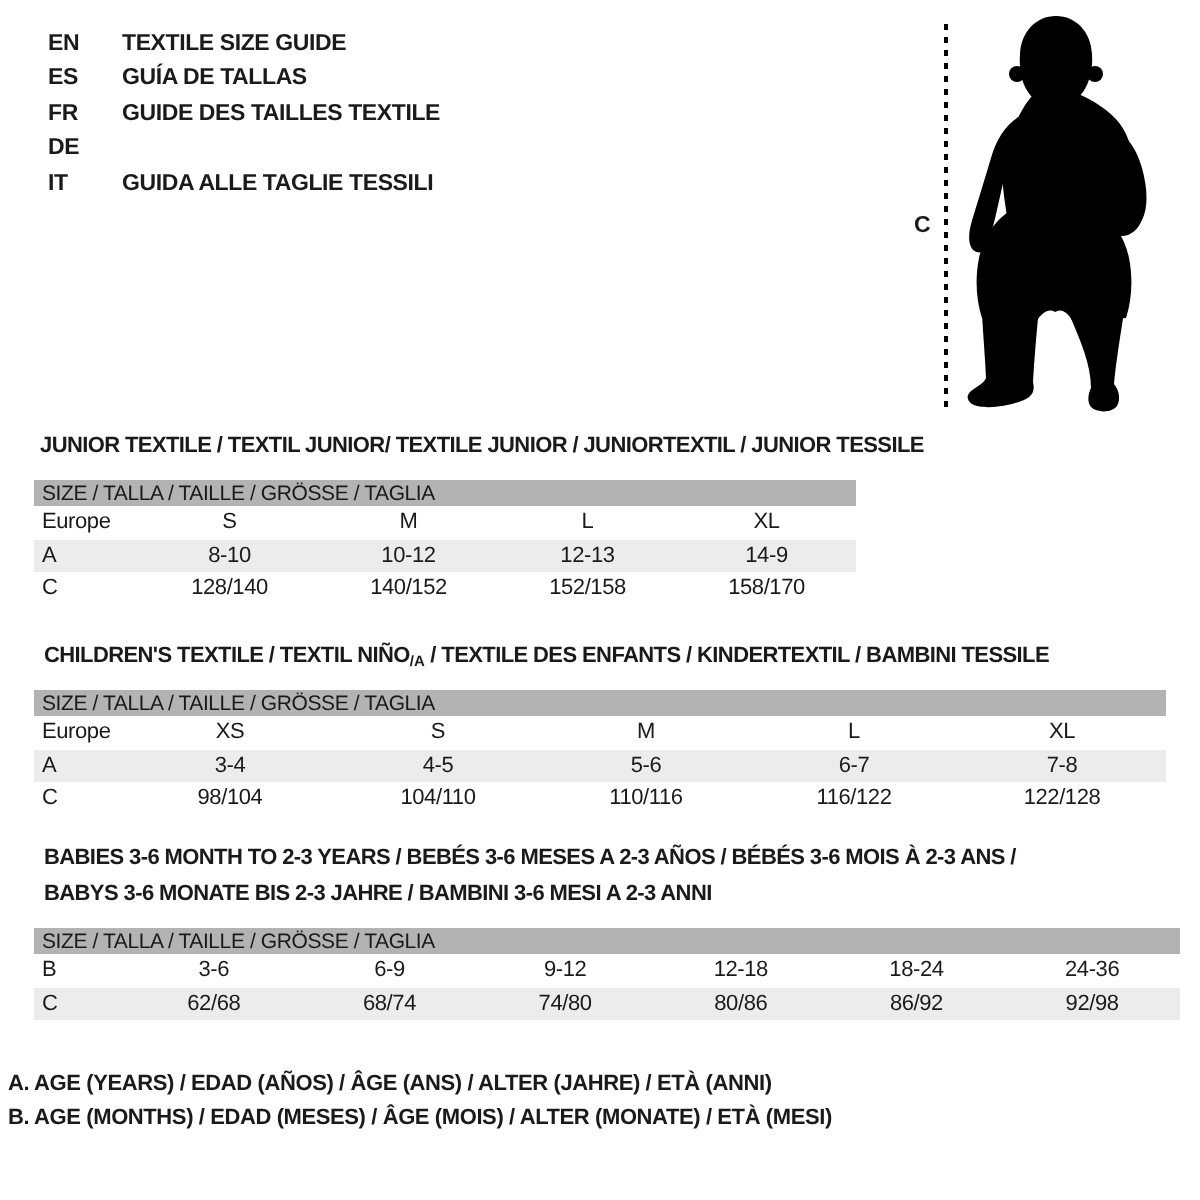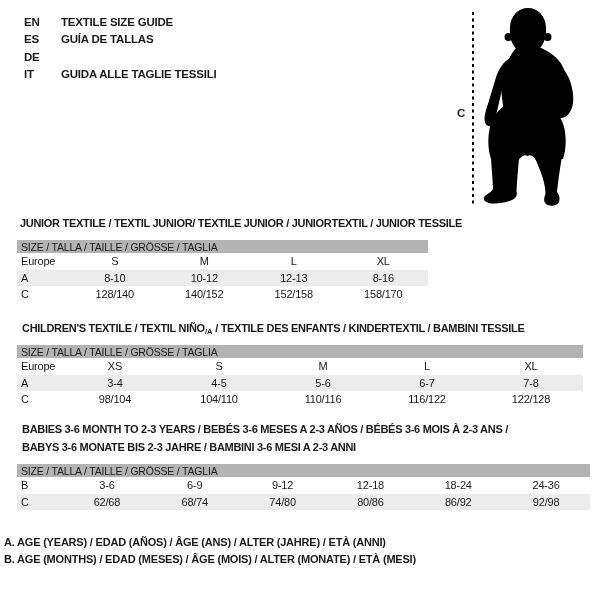--- a/index.html
+++ b/index.html
@@ -32,20 +32,24 @@
 <body>
 
 <div class="abs lang">
   <div class="lang-row">
     <span class="lang-code">EN</span>
     <span>TEXTILE SIZE GUIDE</span>
   </div>
   <div class="lang-row">
     <span class="lang-code">ES</span>
     <span>GUÍA DE TALLAS</span>
+  </div>
+  <div class="lang-row">
+    <span class="lang-code">FR</span>
+    <span>GUIDE DES TAILLES TEXTILE</span>
   </div>
   <div class="lang-row">
     <span class="lang-code">DE</span>
   </div>
   <div class="lang-row">
     <span class="lang-code">IT</span>
     <span>GUIDA ALLE TAGLIE TESSILI</span>
   </div>
 </div>
 
@@ -83,21 +87,21 @@
     <td>S</td>
     <td>M</td>
     <td>L</td>
     <td>XL</td>
   </tr>
   <tr class="shaded">
     <td class="lbl">A</td>
     <td>8-10</td>
     <td>10-12</td>
     <td>12-13</td>
-    <td>8-16</td>
+    <td>14-9</td>
   </tr>
   <tr>
     <td class="lbl">C</td>
     <td>128/140</td>
     <td>140/152</td>
     <td>152/158</td>
     <td>158/170</td>
   </tr>
 </tbody>
   </table>

